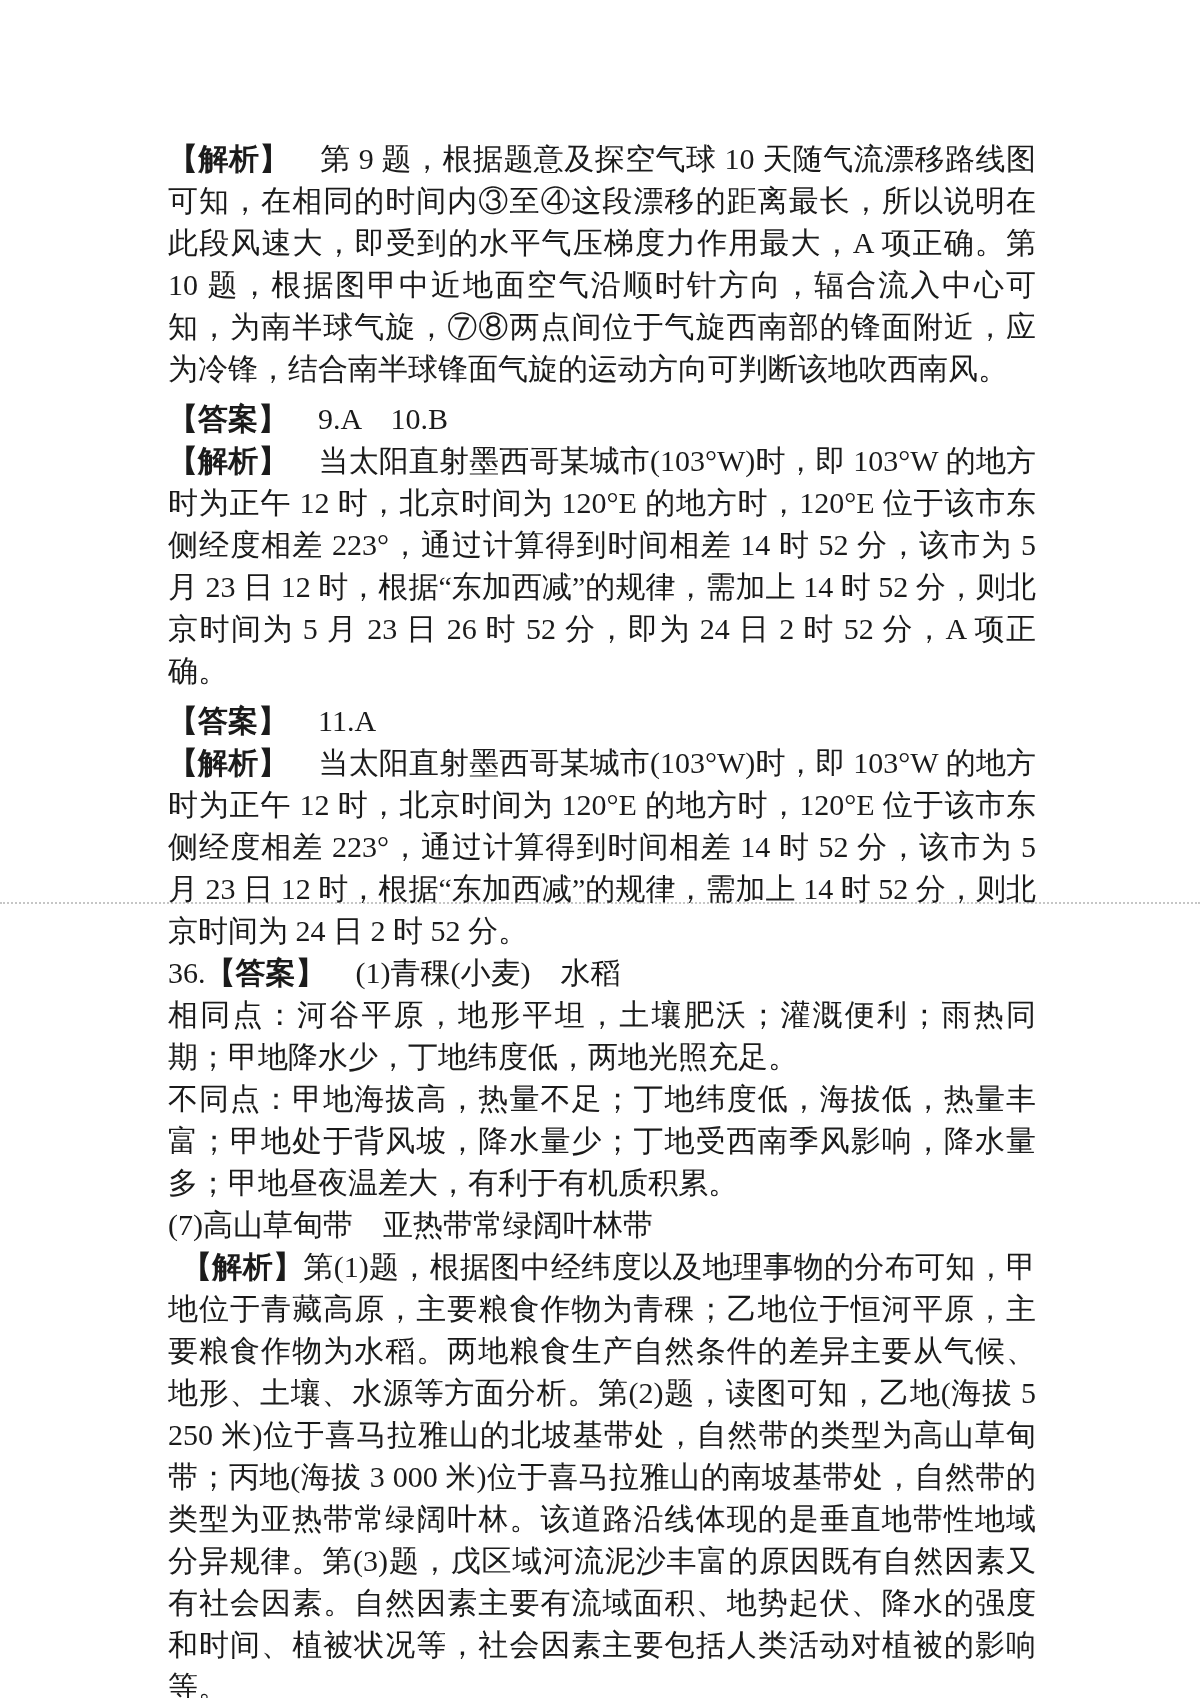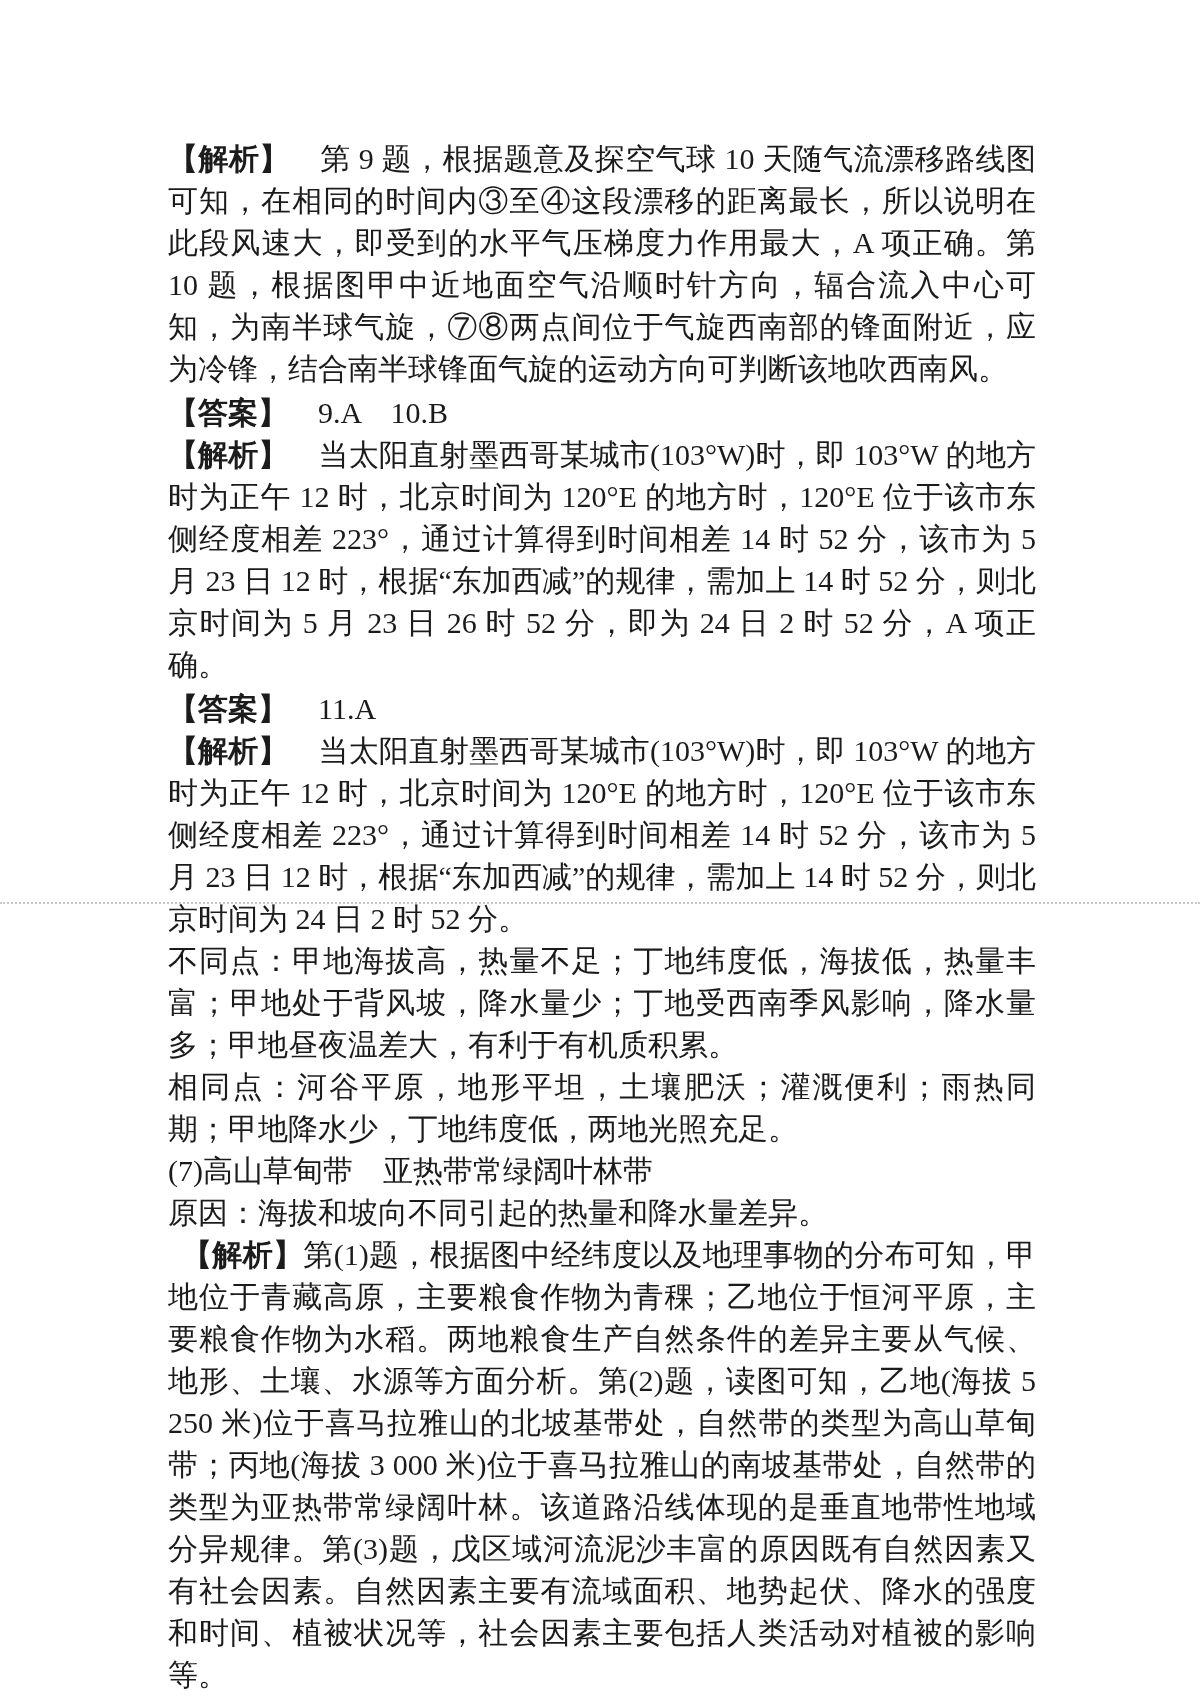--- a/index.html
+++ b/index.html
@@ -22,21 +22,21 @@
     width: 868px;
     font-size: 30px;
     line-height: 42px;
     text-align: justify;
     text-justify: inter-character;
   }
   p.para {
     margin: 0;
     padding: 0;
   }
-  p.m6 { margin-top: 2px; }
+  p.m6 { margin-top: 8px; }
   p.indent { text-indent: 14px; }
   .label {
     font-weight: 700;
     font-family: "Liberation Sans", "DejaVu Sans", sans-serif;
   }
   .prefix {
     font-weight: 400;
   }
   .cut-line {
     position: absolute;
@@ -57,25 +57,25 @@
   <p class="para"><span class="label">【解析】</span><span>　第 9 题，根据题意及探空气球 10 天随气流漂移路线图可知，在相同的时间内③至④这段漂移的距离最长，所以说明在此段风速大，即受到的水平气压梯度力作用最大，A 项正确。第 10 题，根据图甲中近地面空气沿顺时针方向，辐合流入中心可知，为南半球气旋，⑦⑧两点间位于气旋西南部的锋面附近，应为冷锋，结合南半球锋面气旋的运动方向可判断该地吹西南风。</span></p>
 
   <p class="para m6"><span class="label">【答案】</span><span>　9.A　10.B</span></p>
 
   <p class="para"><span class="label">【解析】</span><span>　当太阳直射墨西哥某城市(103°W)时，即 103°W 的地方时为正午 12 时，北京时间为 120°E 的地方时，120°E 位于该市东侧经度相差 223°，通过计算得到时间相差 14 时 52 分，该市为 5 月 23 日 12 时，根据“东加西减”的规律，需加上 14 时 52 分，则北京时间为 5 月 23 日 26 时 52 分，即为 24 日 2 时 52 分，A 项正确。</span></p>
 
   <p class="para m6"><span class="label">【答案】</span><span>　11.A</span></p>
 
   <p class="para"><span class="label">【解析】</span><span>　当太阳直射墨西哥某城市(103°W)时，即 103°W 的地方时为正午 12 时，北京时间为 120°E 的地方时，120°E 位于该市东侧经度相差 223°，通过计算得到时间相差 14 时 52 分，该市为 5 月 23 日 12 时，根据“东加西减”的规律，需加上 14 时 52 分，则北京时间为 24 日 2 时 52 分。</span></p>
 
+  <p class="para"><span class="prefix">36.</span><span class="label">【答案】</span><span>　(1)青稞(小麦)　水稻</span></p>
+
+  <p class="para"><span>相同点：河谷平原，地形平坦，土壤肥沃；灌溉便利；雨热同期；甲地降水少，丁地纬度低，两地光照充足。</span></p>
 
   <p class="para"><span>不同点：甲地海拔高，热量不足；丁地纬度低，海拔低，热量丰富；甲地处于背风坡，降水量少；丁地受西南季风影响，降水量多；甲地昼夜温差大，有利于有机质积累。</span></p>
 
-  <p class="para"><span>相同点：河谷平原，地形平坦，土壤肥沃；灌溉便利；雨热同期；甲地降水少，丁地纬度低，两地光照充足。</span></p>
-
   <p class="para"><span>(7)高山草甸带　亚热带常绿阔叶林带</span></p>
 
-  <p class="para"><span>原因：海拔和坡向不同引起的热量和降水量差异。</span></p>
 
 
   <p class="para indent"><span class="label">【解析】</span><span>第(1)题，根据图中经纬度以及地理事物的分布可知，甲地位于青藏高原，主要粮食作物为青稞；乙地位于恒河平原，主要粮食作物为水稻。两地粮食生产自然条件的差异主要从气候、地形、土壤、水源等方面分析。第(2)题，读图可知，乙地(海拔 5 250 米)位于喜马拉雅山的北坡基带处，自然带的类型为高山草甸带；丙地(海拔 3 000 米)位于喜马拉雅山的南坡基带处，自然带的类型为亚热带常绿阔叶林。该道路沿线体现的是垂直地带性地域分异规律。第(3)题，戊区域河流泥沙丰富的原因既有自然因素又有社会因素。自然因素主要有流域面积、地势起伏、降水的强度和时间、植被状况等，社会因素主要包括人类活动对植被的影响等。</span></p>
 
 </div>
 
 </body></html>

